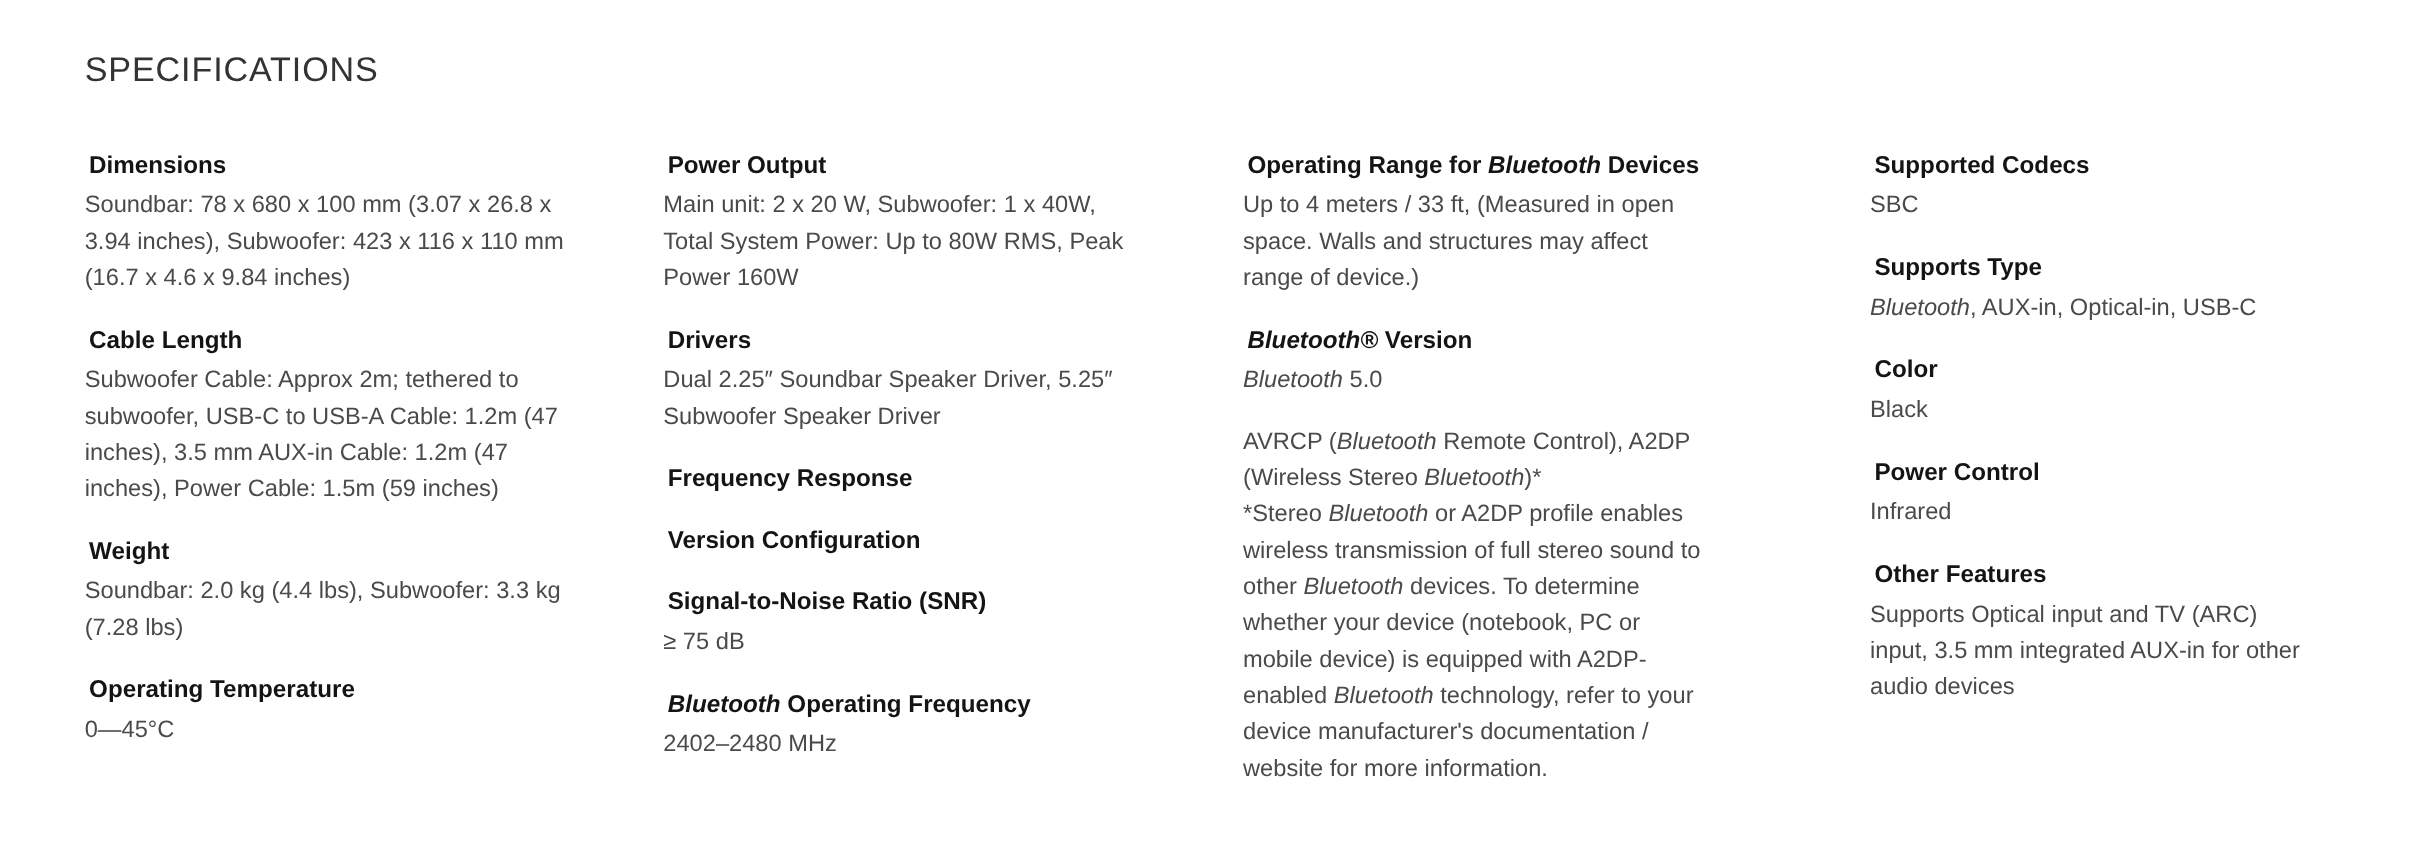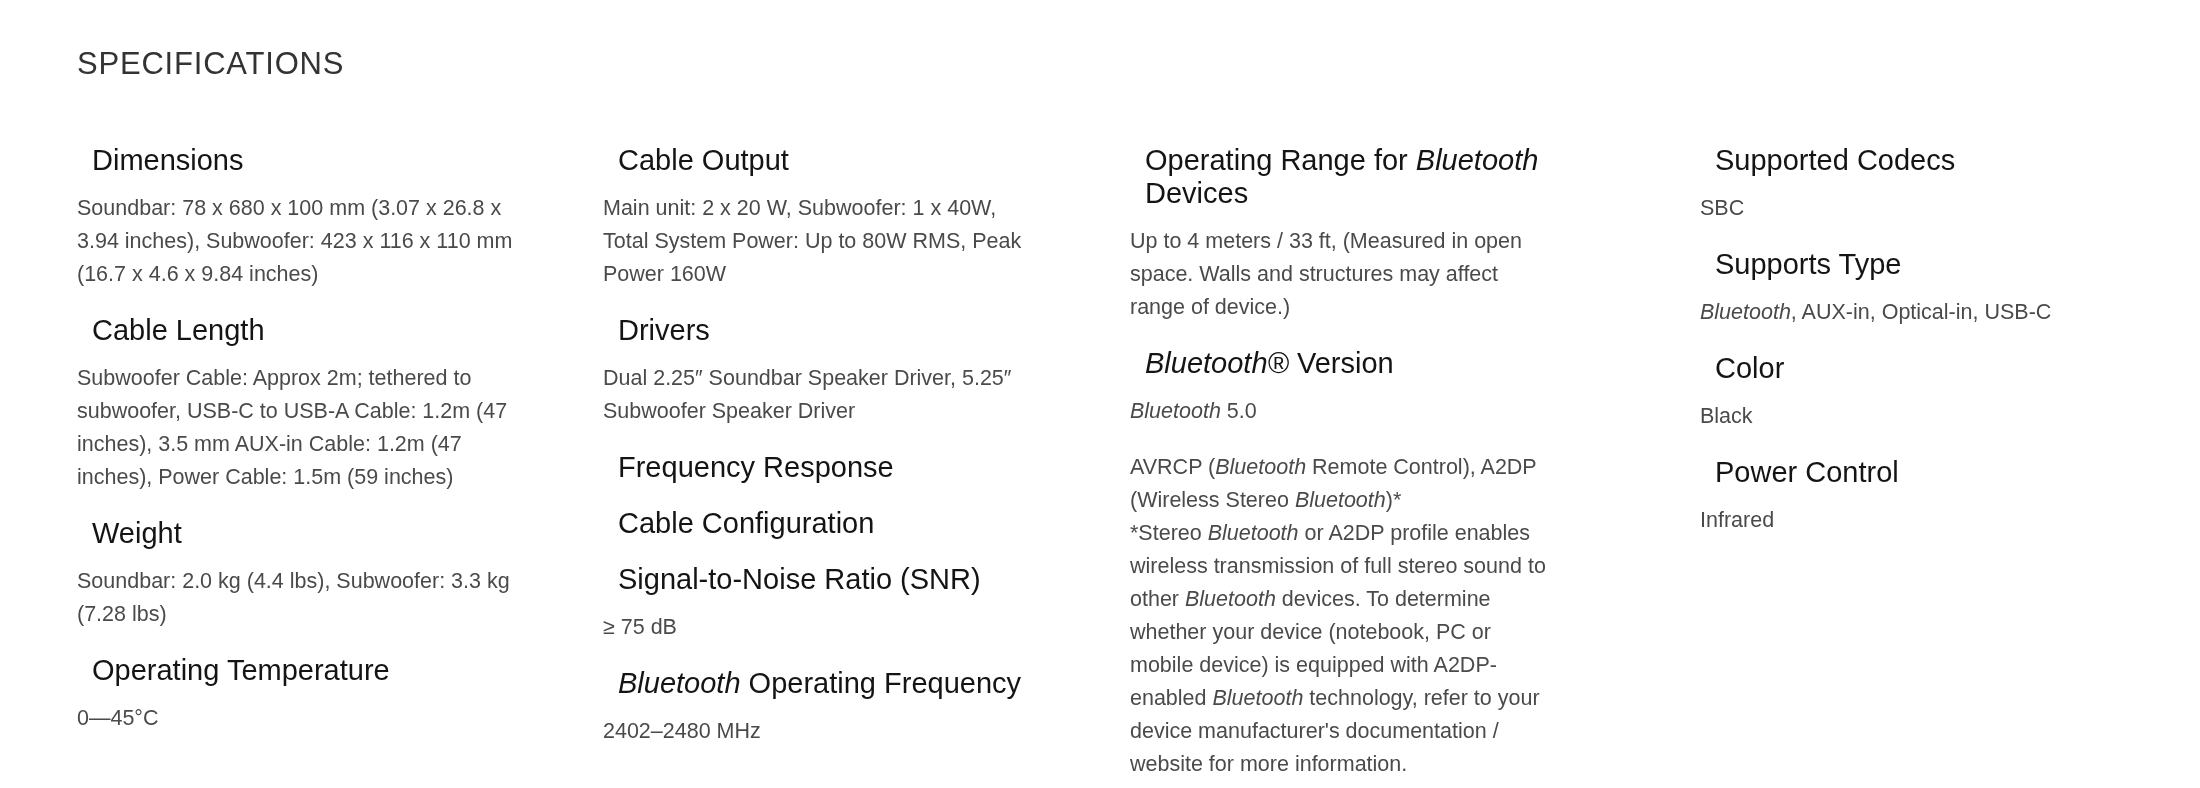--- a/index.html
+++ b/index.html
@@ -29,25 +29,25 @@
     display: flex;
     align-items: flex-start;
   }
   .col { flex: 0 0 auto; }
   .col-1 { width: 436px; margin-right: 90px; }
   .col-2 { width: 436px; margin-right: 91px; }
   .col-3 { width: 424px; margin-right: 146px; }
   .col-4 { width: 406px; }
   .section { margin-bottom: 23px; }
   .spec-heading {
-    font-size: 29px;
+    font-size: 22px;
     line-height: 33px;
-    font-weight: 400;
+    font-weight: 700;
     color: #141414;
-    margin: 15px;
+    margin: 4px;
   }
   .spec-value {
     font-size: 21.5px;
     line-height: 33px;
     font-weight: 400;
     color: #4a4a4a;
     margin: 0;
   }
   em { font-style: italic; }
 </style>
@@ -73,32 +73,32 @@
         <p class="spec-value">Soundbar: 2.0 kg (4.4 lbs), Subwoofer: 3.3 kg (7.28 lbs)</p>
       </div>
       <div class="section">
         <h3 class="spec-heading">Operating Temperature</h3>
         <p class="spec-value">0—45°C</p>
       </div>
     </div>
 
     <div class="col col-2">
       <div class="section">
-        <h3 class="spec-heading">Cable Output</h3>
+        <h3 class="spec-heading">Power Output</h3>
         <p class="spec-value">Main unit: 2 x 20 W, Subwoofer: 1 x 40W, Total System Power: Up to 80W RMS, Peak Power 160W</p>
       </div>
       <div class="section">
         <h3 class="spec-heading">Drivers</h3>
         <p class="spec-value">Dual 2.25″ Soundbar Speaker Driver, 5.25″ Subwoofer Speaker Driver</p>
       </div>
       <div class="section">
         <h3 class="spec-heading">Frequency Response</h3>
       </div>
       <div class="section">
-        <h3 class="spec-heading">Cable Configuration</h3>
+        <h3 class="spec-heading">Version Configuration</h3>
       </div>
       <div class="section">
         <h3 class="spec-heading">Signal-to-Noise Ratio (SNR)</h3>
         <p class="spec-value">≥ 75 dB</p>
       </div>
       <div class="section">
         <h3 class="spec-heading"><em>Bluetooth</em> Operating Frequency</h3>
         <p class="spec-value">2402–2480 MHz</p>
       </div>
     </div>
@@ -127,16 +127,20 @@
         <p class="spec-value"><em>Bluetooth</em>, AUX-in, Optical-in, USB-C</p>
       </div>
       <div class="section">
         <h3 class="spec-heading">Color</h3>
         <p class="spec-value">Black</p>
       </div>
       <div class="section">
         <h3 class="spec-heading">Power Control</h3>
         <p class="spec-value">Infrared</p>
       </div>
+      <div class="section">
+        <h3 class="spec-heading">Other Features</h3>
+        <p class="spec-value">Supports Optical input and TV (ARC) input, 3.5 mm integrated AUX-in for other audio devices</p>
+      </div>
     </div>
 
   </div>
 </div>
 
 </body></html>

